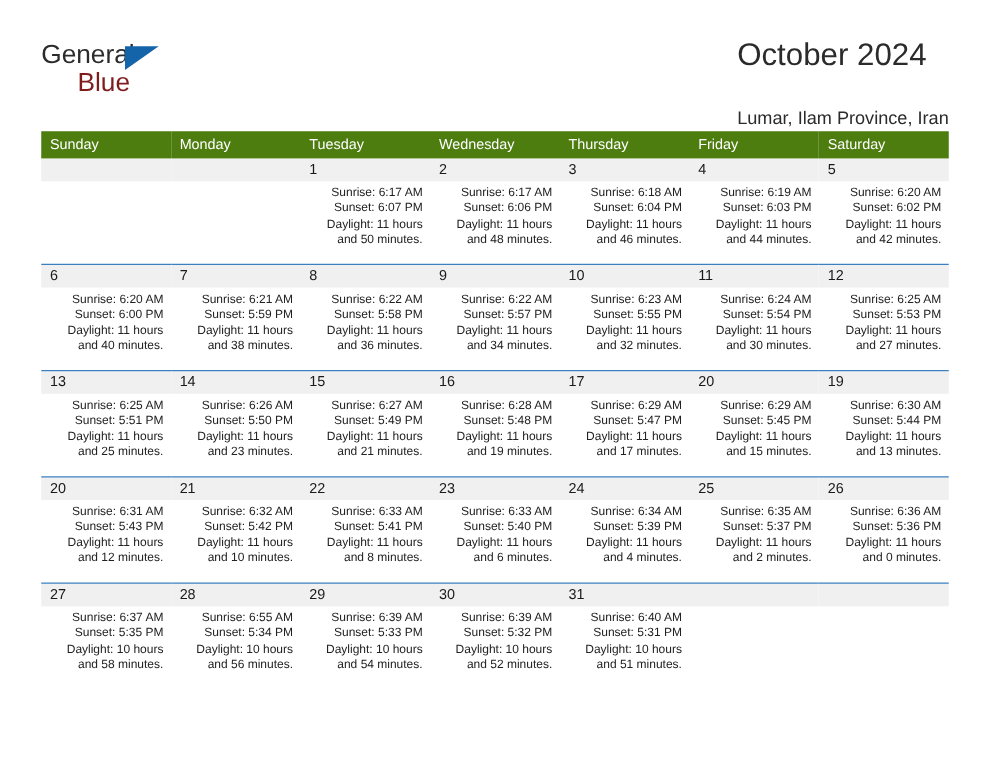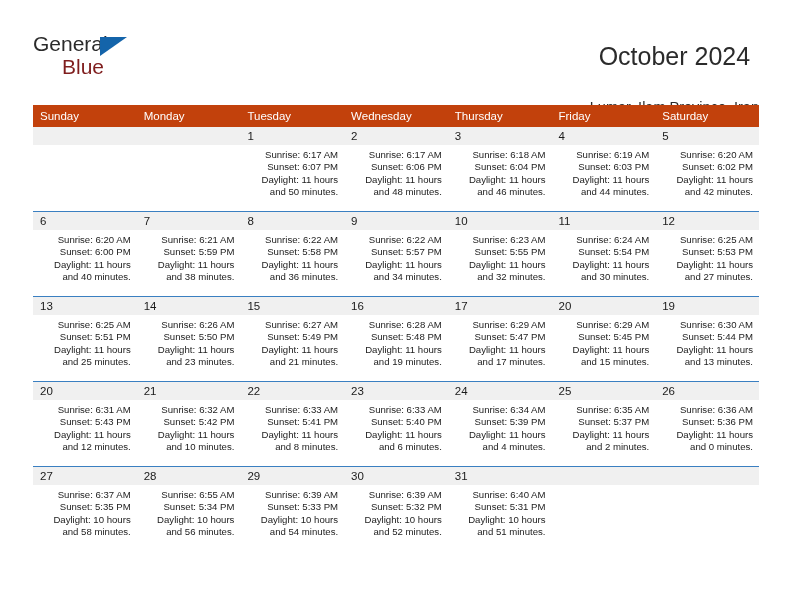--- a/index.html
+++ b/index.html
@@ -62,22 +62,22 @@
     top: 23px;
     font-size: 21px;
     color: #7f1d1d;
     line-height: 24px;
     text-align: center;
   }
 
   .title-block {
     position: absolute;
     right: 0;
-    top: 12px;
-    text-align: center;
+    top: 0;
+    text-align: left;
   }
   .cal-title {
     font-size: 25px;
     color: #2b2b2b;
     line-height: 32px;
     white-space: nowrap;
   }
   .cal-subtitle {
     font-size: 14.5px;
     color: #2b2b2b;
@@ -92,21 +92,21 @@
     left: 33px;
     top: 105px;
     width: 726px;
   }
   table.cal {
     border-collapse: collapse;
     width: 726px;
     table-layout: fixed;
   }
   table.cal th {
-    background: #c2410c;
+    background: #4d7c0f;
     color: #ffffff;
     font-weight: normal;
     font-size: 11.5px;
     text-align: left;
     padding: 5px 0 5px 7px;
     height: 11px;
     border: none;
   }
   table.cal td {
     vertical-align: top;

